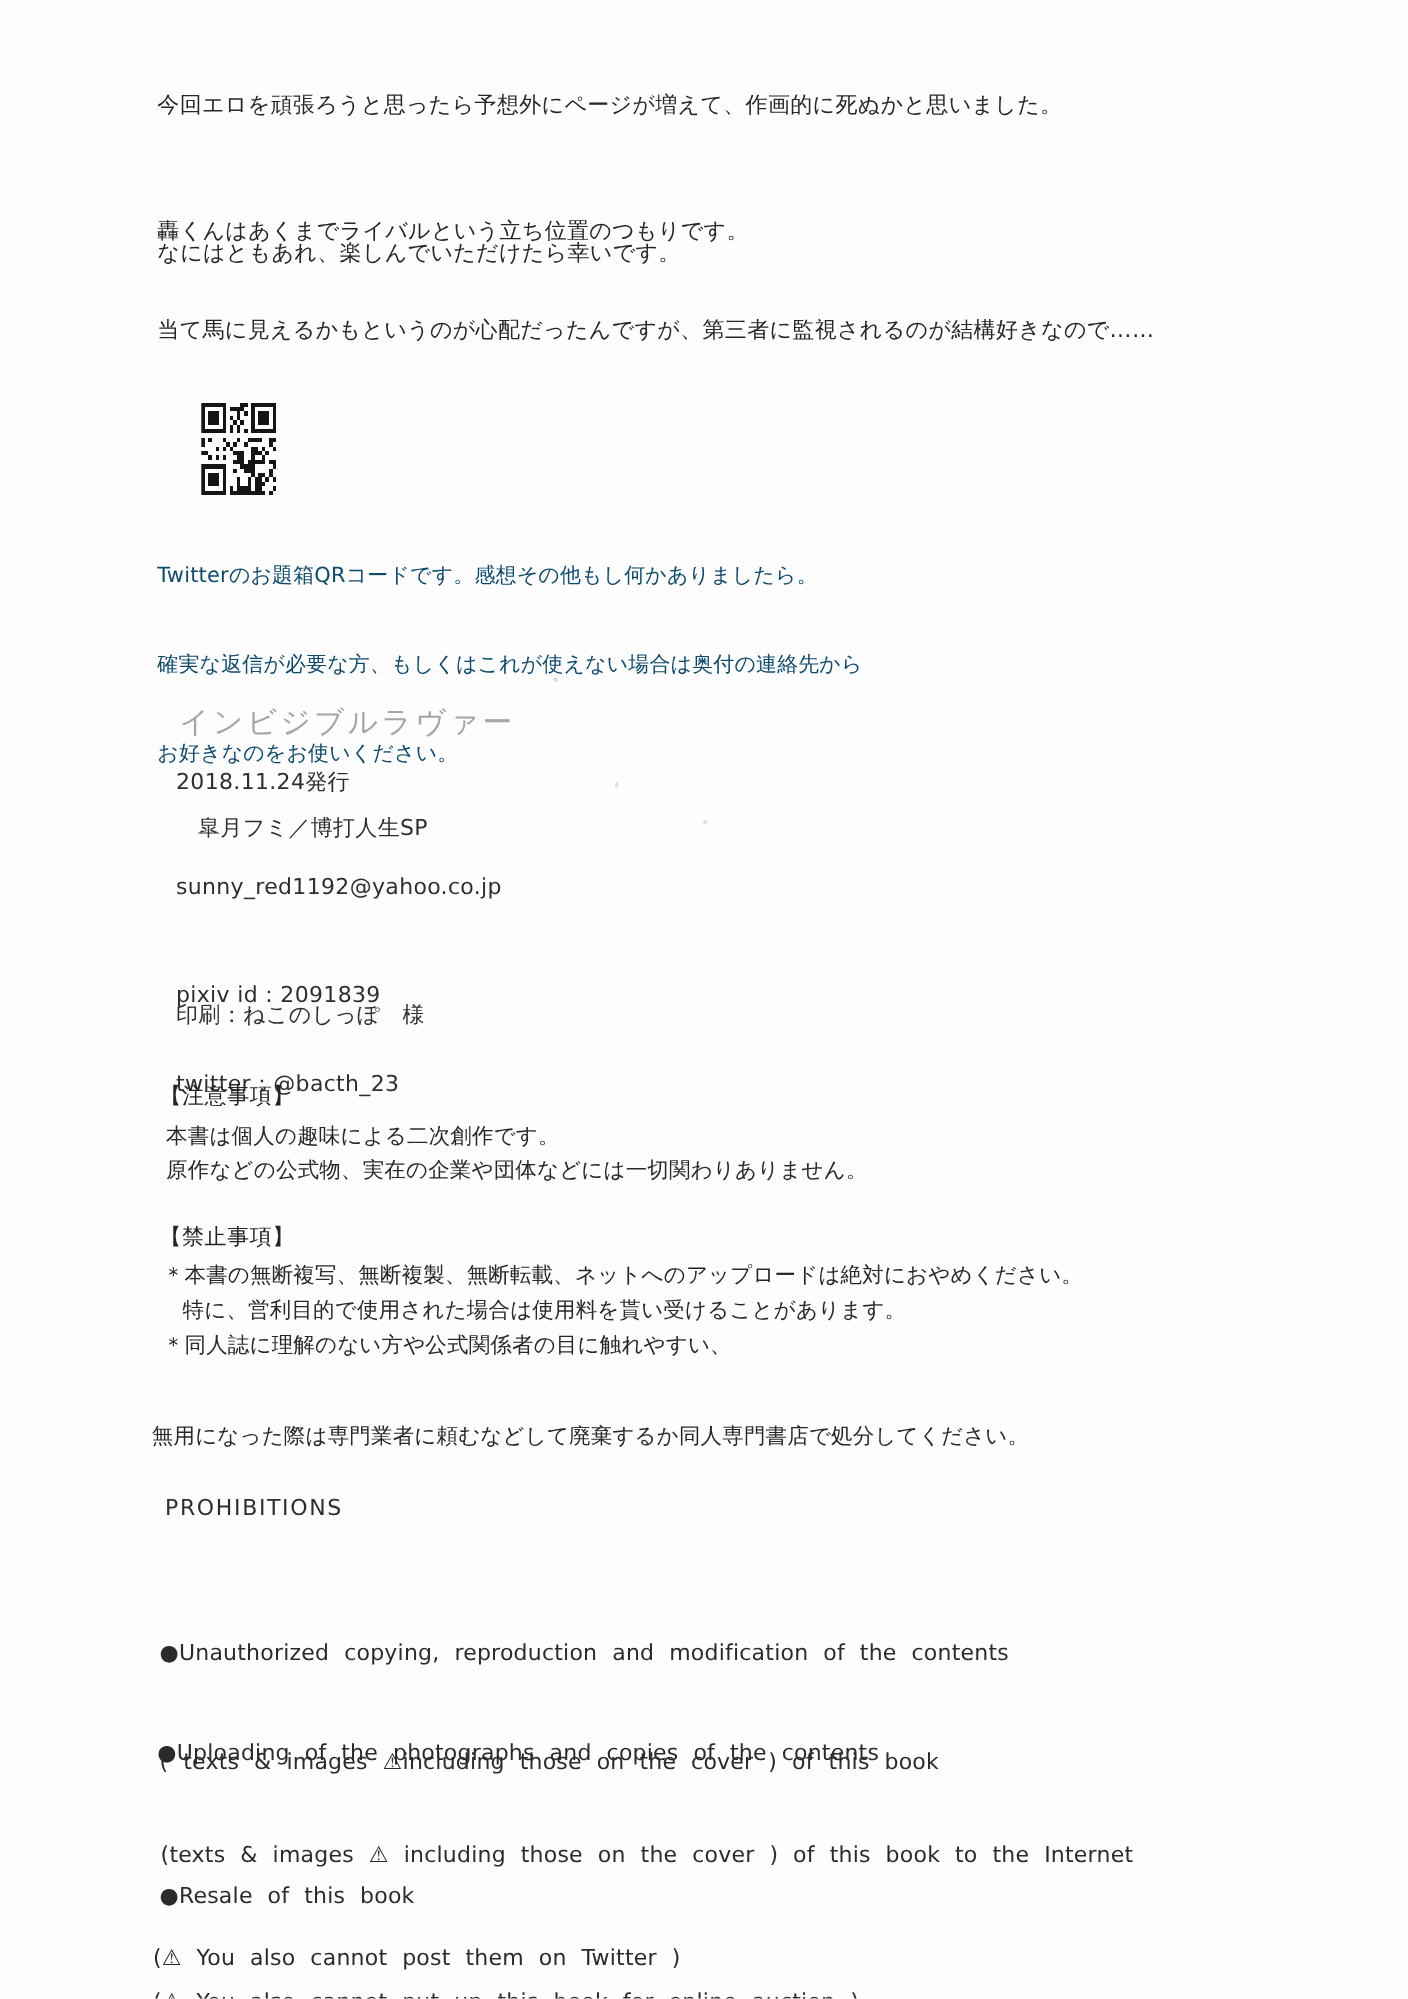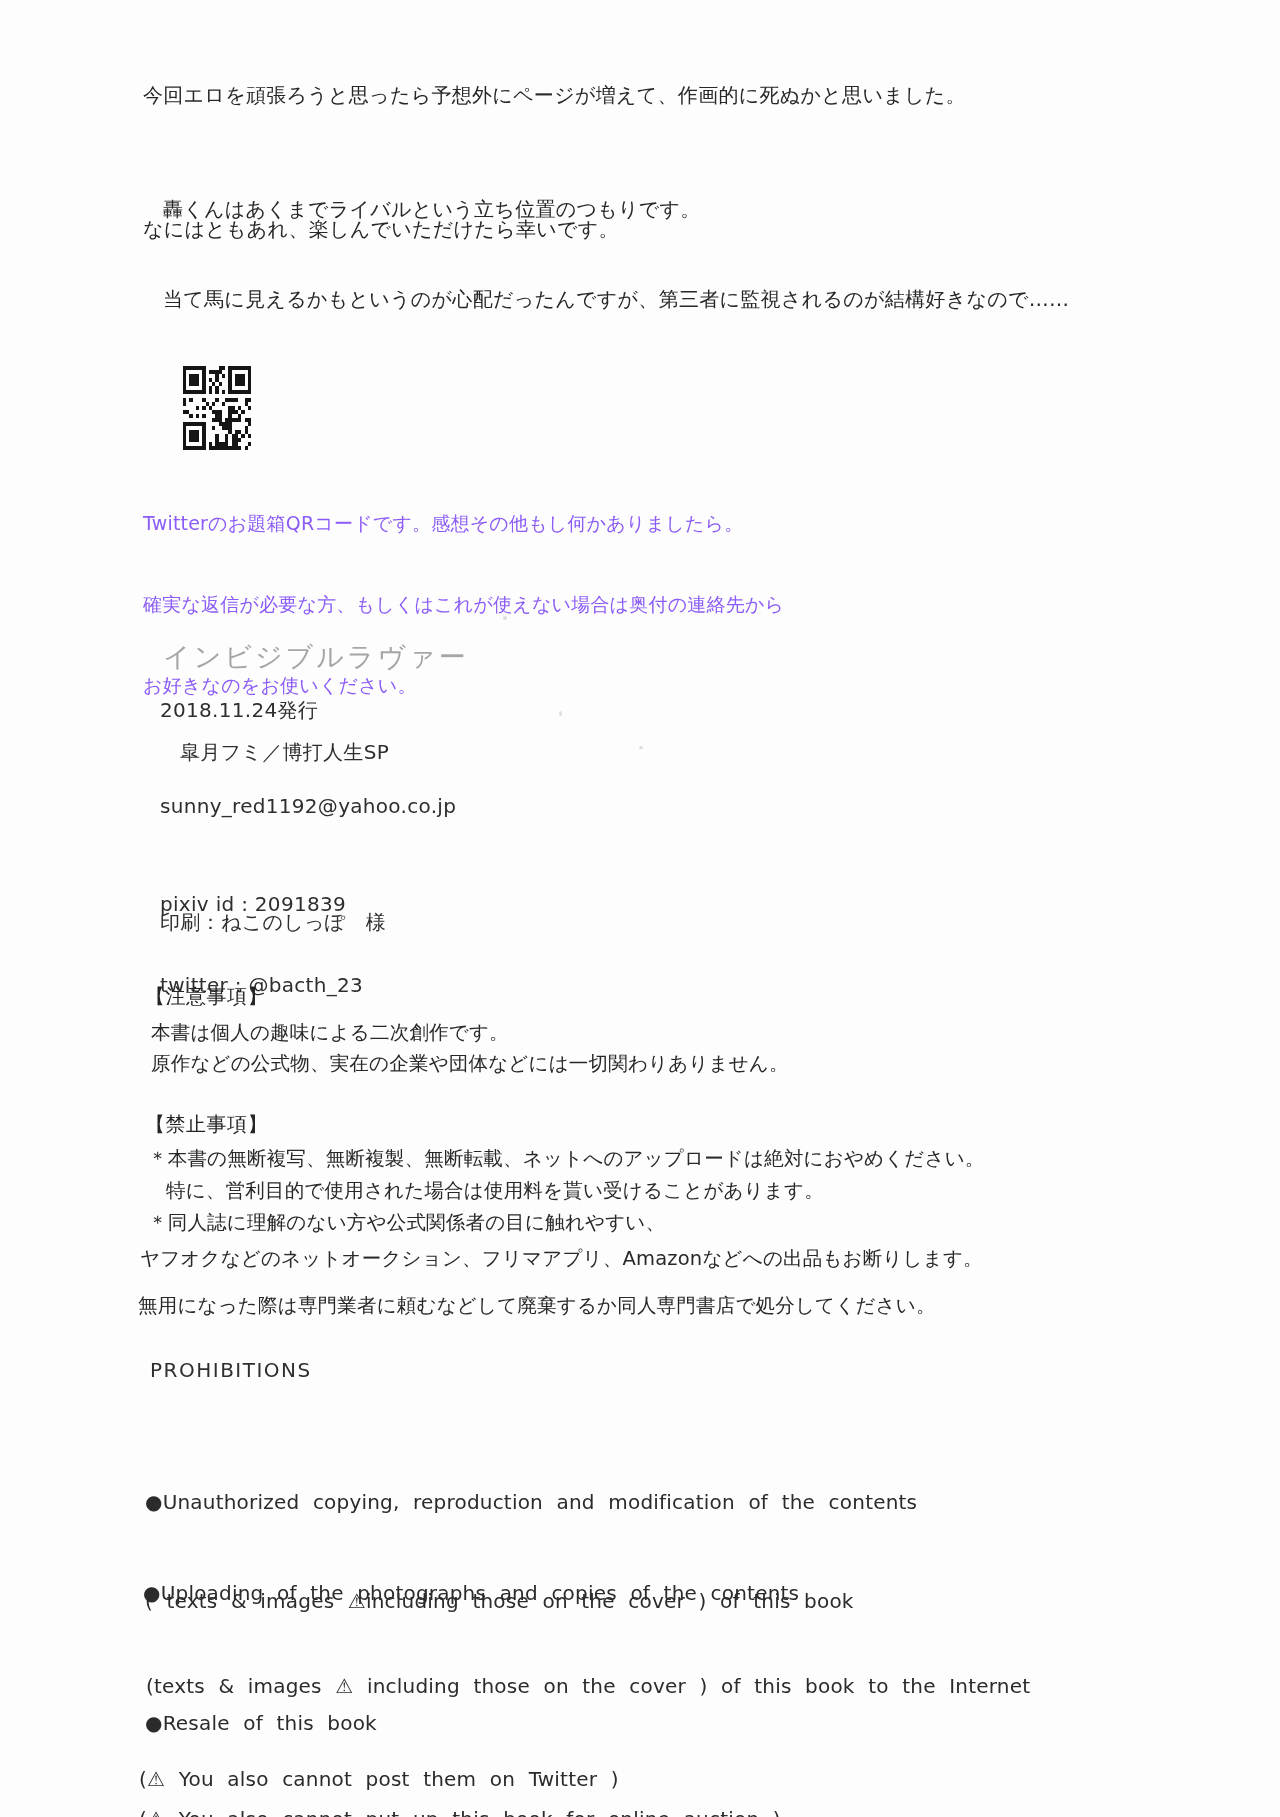--- a/index.html
+++ b/index.html
@@ -8,21 +8,21 @@
   .page {
     position: relative;
     width: 1280px;
     height: 1817px;
     background: #fdfdfd;
     overflow: hidden;
     color: #272727;
   }
   .line, .block { position: absolute; white-space: pre; }
   .jp { font-size: 20px; line-height: 30px; letter-spacing: 0.3px; color: #272727; }
-  .jp-small { font-size: 19px; line-height: 27px; letter-spacing: 0.2px; color: #8b5cf6; }
+  .jp-small { font-size: 19px; line-height: 27px; letter-spacing: 0.2px; color: #0c4a6e; }
   .colophon-line { font-size: 20px; line-height: 27px; color: #2e2e2e; letter-spacing: 0.3px; }
   .book-title {
     font-size: 27px;
     line-height: 34px;
     color: #a6a6a6;
     letter-spacing: 3px;
     font-weight: normal;
   }
   .section-heading { font-size: 20px; line-height: 28px; color: #242424; letter-spacing: 0.5px; }
   .jp-rule { font-size: 19.5px; line-height: 32px; color: #282828; letter-spacing: 0.2px; }
@@ -35,21 +35,21 @@
   #speck2 { left: 559px; top: 711px; width: 3px; height: 5px; }
   #speck3 { left: 639px; top: 746px; width: 4px; height: 3px; }
 </style>
 </head>
 <body>
 
 <div class="page">
 
   <div class="line jp" style="left:143px; top:80px;">今回エロを頑張ろうと思ったら予想外にページが増えて、作画的に死ぬかと思いました。</div>
 
-  <div class="block jp" style="left:143px; top:134px;margin-left:20px;">
+  <div class="block jp" style="left:143px; top:134px;">
     <div>轟くんはあくまでライバルという立ち位置のつもりです。</div>
     <div>当て馬に見えるかもというのが心配だったんですが、第三者に監視されるのが結構好きなので……</div>
   </div>
 
   <div class="line jp" style="left:143px; top:214px;">なにはともあれ、楽しんでいただけたら幸いです。</div>
 
   <div class="qr-box">
       <svg viewBox="0 0 21 21" width="68" height="84" preserveAspectRatio="none" shape-rendering="crispEdges">
         <rect x="0" y="0" width="7" height="7" fill="#151515"></rect>
         <rect x="1" y="1" width="5" height="5" fill="#ffffff"></rect>
@@ -196,21 +196,20 @@
   <div class="line section-heading" style="left:145px; top:982px;">【注意事項】</div>
 
   <div class="line jp-rule" style="left:151px; top:1017px;text-align:center;">本書は個人の趣味による二次創作です。</div>
   <div class="line jp-rule" style="left:151px; top:1048px;">原作などの公式物、実在の企業や団体などには一切関わりありません。</div>
 
   <div class="line section-heading" style="left:145px; top:1110px;">【禁止事項】</div>
 
   <div class="line jp-rule" style="left:148px; top:1143px;">＊本書の無断複写、無断複製、無断転載、ネットへのアップロードは絶対におやめください。</div>
   <div class="line jp-rule" style="left:166px; top:1175px;">特に、営利目的で使用された場合は使用料を貰い受けることがあります。</div>
   <div class="line jp-rule" style="left:148px; top:1207px;">＊同人誌に理解のない方や公式関係者の目に触れやすい、</div>
-  <div class="line jp-rule" style="left:140px; top:1243px;">ヤフオクなどのネットオークション、フリマアプリ、Amazonなどへの出品もお断りします。</div>
 
   <div class="line jp-rule" style="left:138px; top:1290px;">無用になった際は専門業者に頼むなどして廃棄するか同人専門書店で処分してください。</div>
 
   <div class="line en-heading" style="left:150px; top:1358px;">PROHIBITIONS</div>
 
   <div class="block en" style="left:145px; top:1420px; line-height:33px;">
     <div>●Unauthorized copying, reproduction and modification of the contents</div>
     <div>( texts &amp; images ⚠including those on the cover ) of this book</div>
   </div>
 

